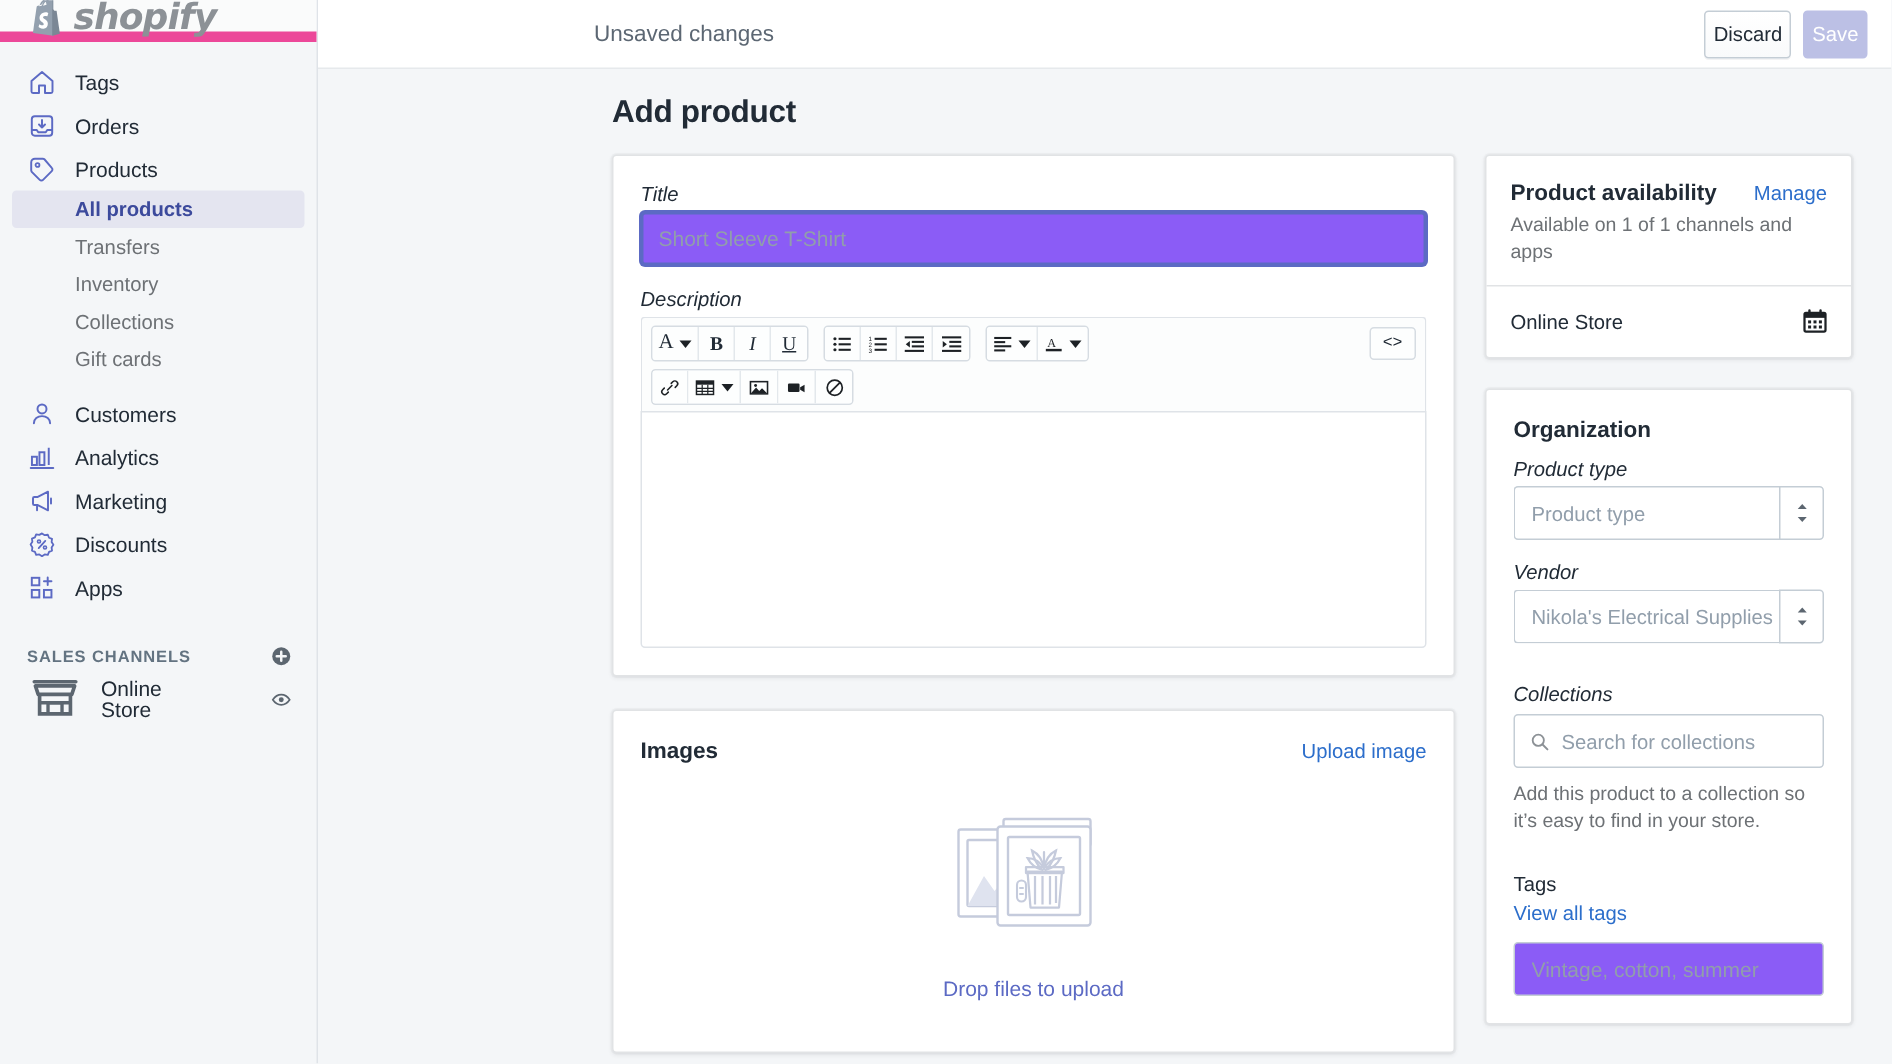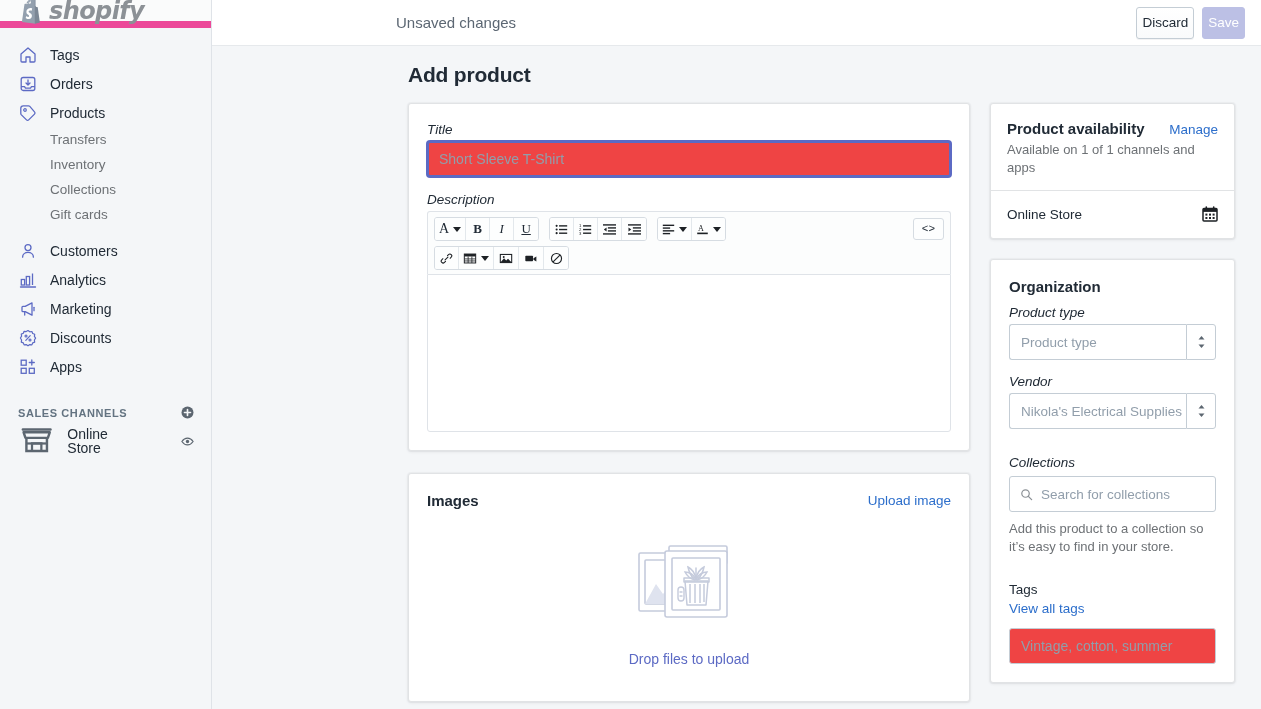--- a/index.html
+++ b/index.html
@@ -121,21 +121,21 @@
     box-shadow: 0 0 0 1px rgba(63,63,68,0.03), 0 1px 3px 0 rgba(63,63,68,0.10);
   }
   .card-pad { padding: 18px; }
 
   .field-label { font-size: 13.5px; color: #212b36; margin-bottom: 4px; display: block; font-style: italic; }
   .text-input {
     width: 100%; height: 36px;
     border: 1px solid #c4cdd5; border-radius: 3px;
     padding: 0 11px; font-size: 14px;
     font-family: "Liberation Sans", sans-serif;
-    color: #212b36; background: #ef4444;
+    color: #212b36; background: #8b5cf6;
     outline: none;
   }
   .text-input::placeholder { color: #919eab; }
   .text-input.focused {
     border: 2px solid #5c6ac4;
     box-shadow: 0 0 0 1px #5c6ac4;
     padding: 0 10px;
   }
 
   
@@ -270,20 +270,23 @@
       </div>
 
       <div class="nav-item">
         <svg class="ico" viewBox="0 0 20 20">
           <path d="M10.5 2.8H5.3a2.5 2.5 0 00-2.5 2.5v5.2c0 .4.2.8.4 1.1l5.3 5.3c.6.6 1.6.6 2.2 0l5.8-5.8c.6-.6.6-1.6 0-2.2L11.6 3.2a1.6 1.6 0 00-1.1-.4z" fill="none" stroke="#5c6ac4" stroke-width="1.3"></path>
           <circle cx="7" cy="7" r="1.3" fill="none" stroke="#5c6ac4" stroke-width="1.2"></circle>
         </svg>
         <span class="nav-label">Products</span>
       </div>
 
+      <div class="sub-item active">
+        <span class="sub-label">All products</span>
+      </div>
       <div class="sub-item">
         <span class="sub-label">Transfers</span>
       </div>
       <div class="sub-item">
         <span class="sub-label">Inventory</span>
       </div>
       <div class="sub-item">
         <span class="sub-label">Collections</span>
       </div>
       <div class="sub-item">

